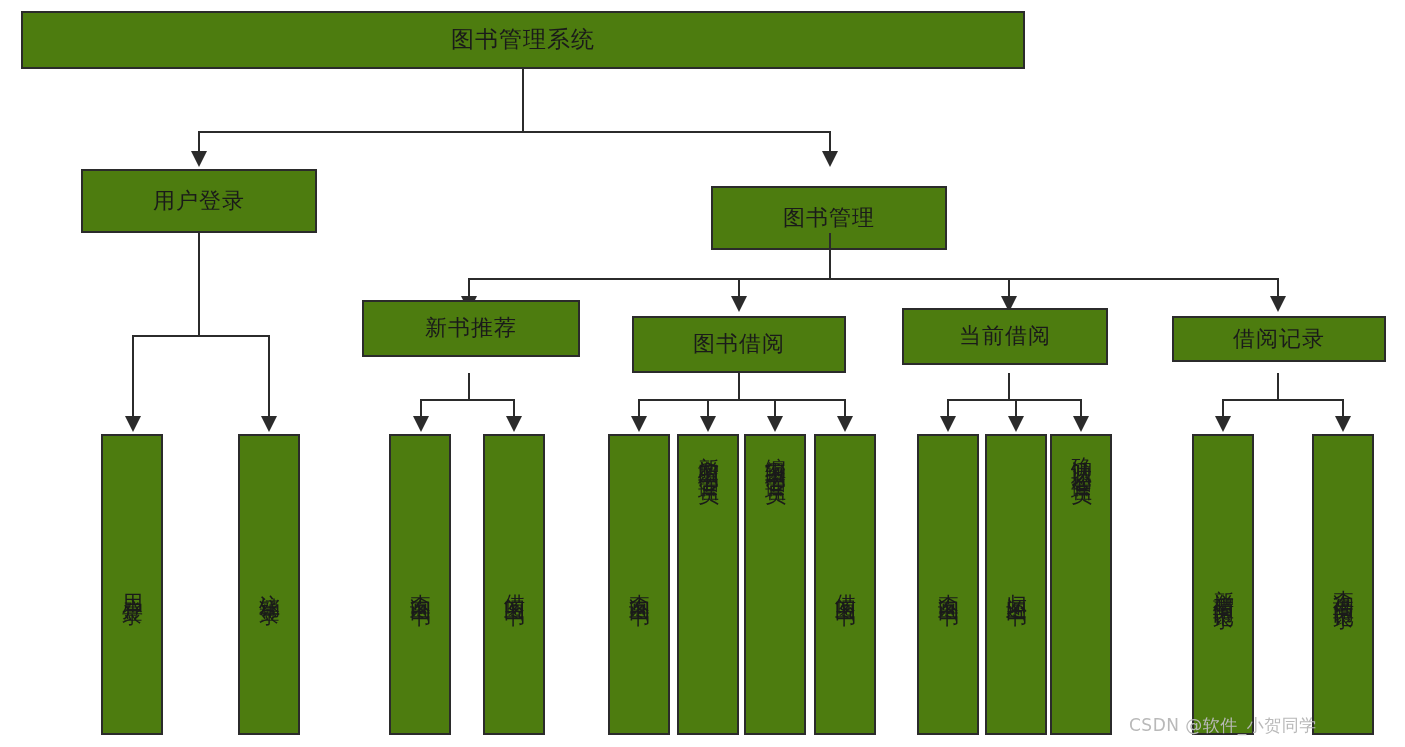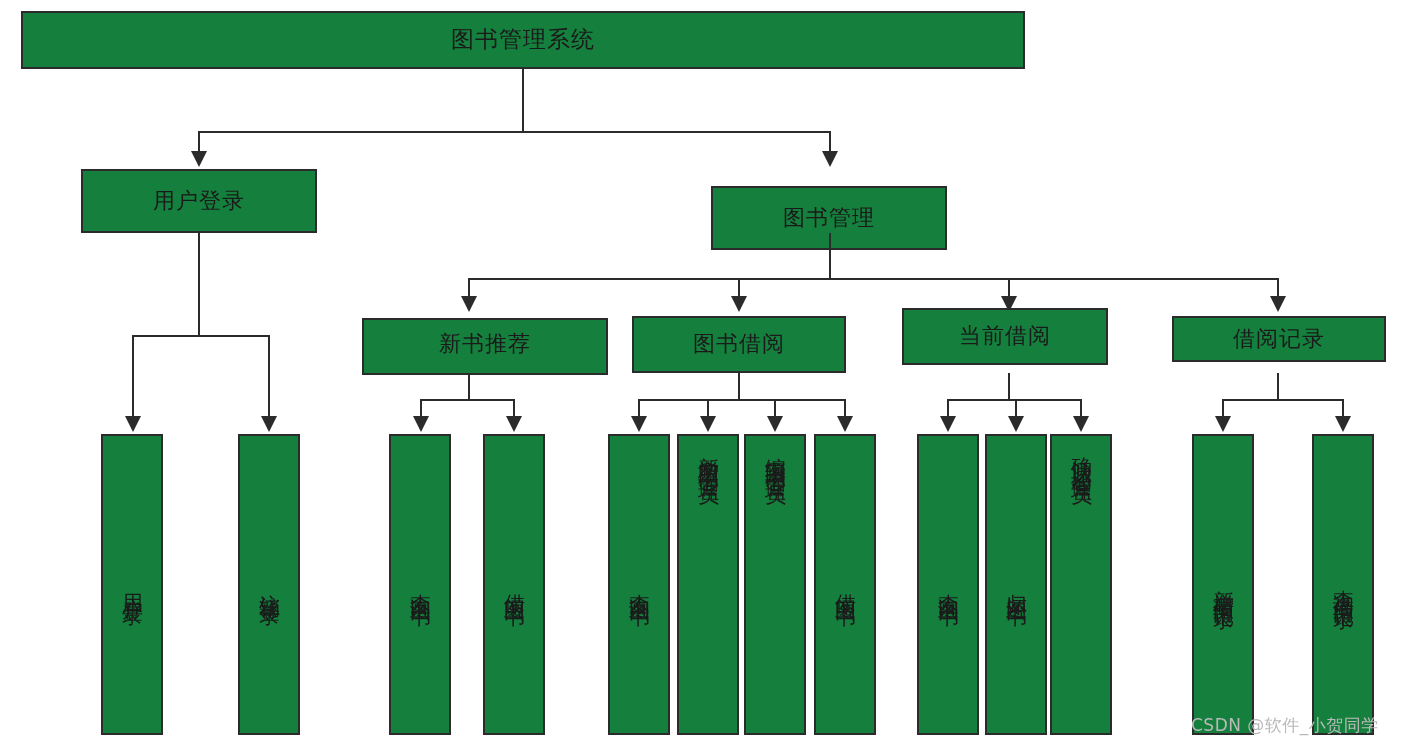--- a/index.html
+++ b/index.html
@@ -15,21 +15,21 @@
     position: relative;
     width: 1405px;
     height: 747px;
     background: #ffffff;
     overflow: hidden;
   }
   
   .node {
     position: absolute;
     box-sizing: border-box;
-    background: #15803d;
+    background: #4d7c0f;
     border: 2px solid #2b2b2b;
     display: flex;
     align-items: center;
     justify-content: center;
     color: #1a1a1a;
   }
   .node .label {
     display: block;
     text-align: center;
     line-height: 1.12;
@@ -133,21 +133,21 @@
 
   <div class="vline" style="left:738px; top:278px; height:20px;"></div>
   <div class="arrow" style="left:731px; top:296px;"></div>
 
   <div class="vline" style="left:1008px; top:278px; height:20px;"></div>
   <div class="arrow" style="left:1001px; top:296px;"></div>
 
   <div class="vline" style="left:1277px; top:278px; height:20px;"></div>
   <div class="arrow" style="left:1270px; top:296px;"></div>
 
-  <div class="node horiz" style="left:362px; top:318px; width:246px; height:57px;font-family:Liberation Mono, monospace;">
+  <div class="node horiz" style="left:362px; top:300px; width:218px; height:57px;">
     <span class="label">新书推荐</span>
   </div>
   <div class="node horiz" style="left:632px; top:316px; width:214px; height:57px;">
     <span class="label">图书借阅</span>
   </div>
   <div class="node horiz" style="left:902px; top:308px; width:206px; height:57px;">
     <span class="label">当前借阅</span>
   </div>
   <div class="node horiz" style="left:1172px; top:316px; width:214px; height:46px;">
     <span class="label">借阅记录</span>
@@ -224,15 +224,15 @@
     <span class="label">确认归还（管理员）</span>
   </div>
 
   <div class="node vert centered" style="left:1192px; top:434px; width:62px; height:301px;">
     <span class="label">新增借阅记录</span>
   </div>
   <div class="node vert centered" style="left:1312px; top:434px; width:62px; height:301px;">
     <span class="label">查询借阅记录</span>
   </div>
 
-  <div id="watermark" style="left:1191px; top:714px;text-align:right;">CSDN @软件_小贺同学</div>
+  <div id="watermark" style="left:1129px; top:714px;text-align:right;">CSDN @软件_小贺同学</div>
 
 </div>
 
 </body></html>

